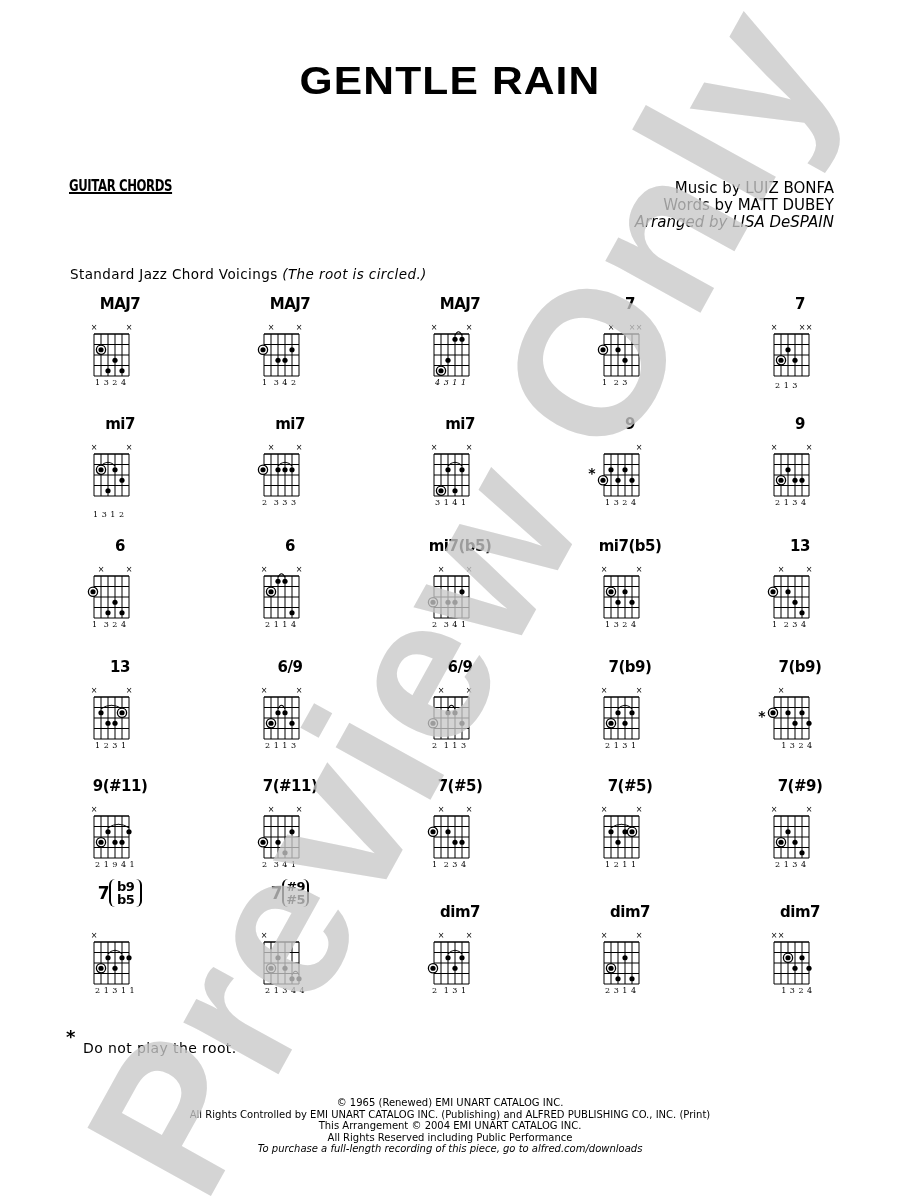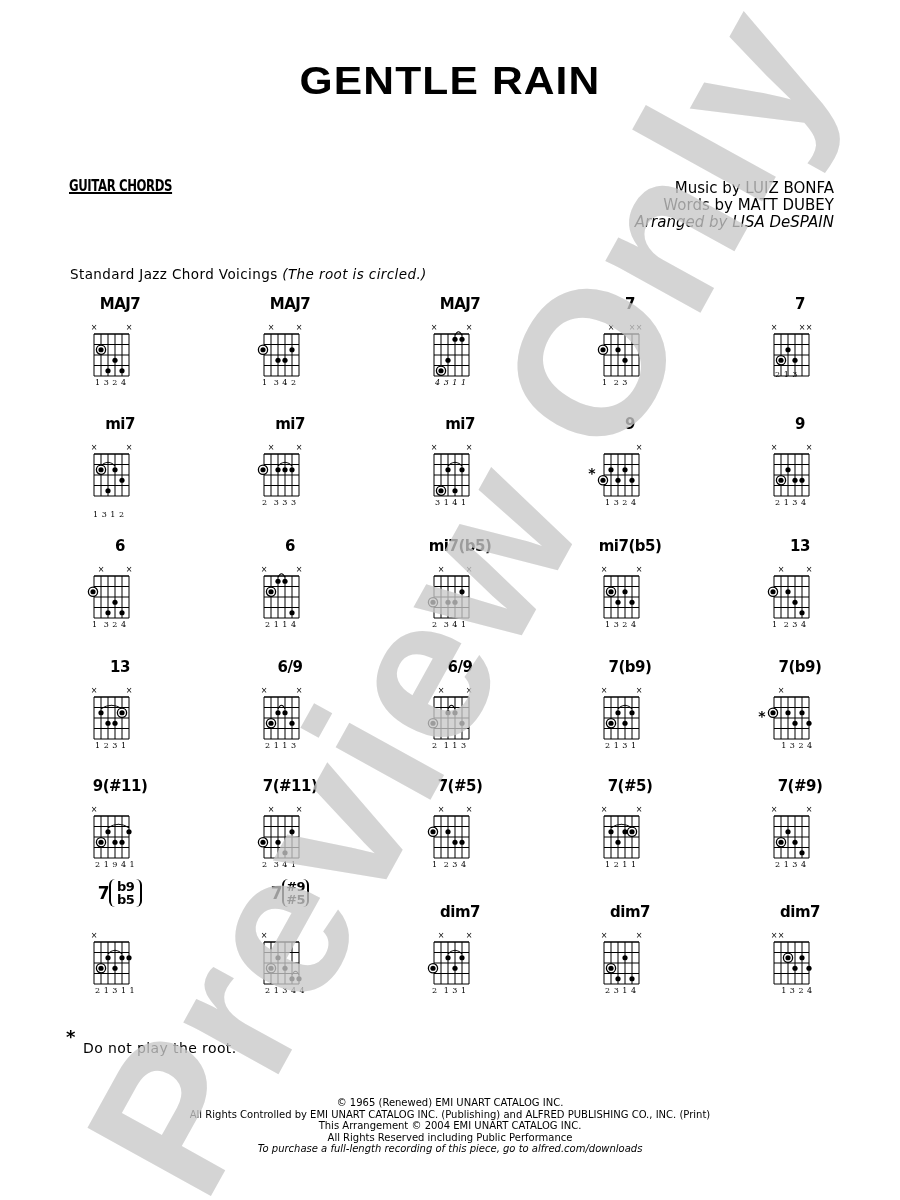--- a/index.html
+++ b/index.html
@@ -159,21 +159,21 @@
           <line x1="0" y1="42" x2="35" y2="42" stroke="#000" stroke-width="1"></line>
           <text x="0" y="-4" font-size="8" text-anchor="middle" font-family="DejaVu Sans, sans-serif">×</text>
           <text x="28" y="-4" font-size="8" text-anchor="middle" font-family="DejaVu Sans, sans-serif">×</text>
           <text x="35" y="-4" font-size="8" text-anchor="middle" font-family="DejaVu Sans, sans-serif">×</text>
           <circle cx="7" cy="26.25" r="4.6" fill="#fff" stroke="#000" stroke-width="1.3"></circle>
           <circle cx="7" cy="26.25" r="2.6" fill="#000"></circle>
           <circle cx="14" cy="15.75" r="2.6" fill="#000"></circle>
           <circle cx="21" cy="26.25" r="2.6" fill="#000"></circle>
         </g>
       </svg>
-      <div class="fingering" style="left: 25px; top: 81px;"> 2 1 3</div>
+      <div class="fingering" style="left: 25px; top: 92px;"> 2 1 3</div>
     </div>
     <div class="chord" style="left: 67px; top: 409px;">
       <div class="chord-name" style="top: 6px;">mi7</div>
       <svg width="90" height="120">
         <g transform="translate(27,45)">
           <line x1="0" y1="0" x2="0" y2="42" stroke="#000" stroke-width="1"></line>
           <line x1="7" y1="0" x2="7" y2="42" stroke="#000" stroke-width="1"></line>
           <line x1="14" y1="0" x2="14" y2="42" stroke="#000" stroke-width="1"></line>
           <line x1="21" y1="0" x2="21" y2="42" stroke="#000" stroke-width="1"></line>
           <line x1="28" y1="0" x2="28" y2="42" stroke="#000" stroke-width="1"></line>

